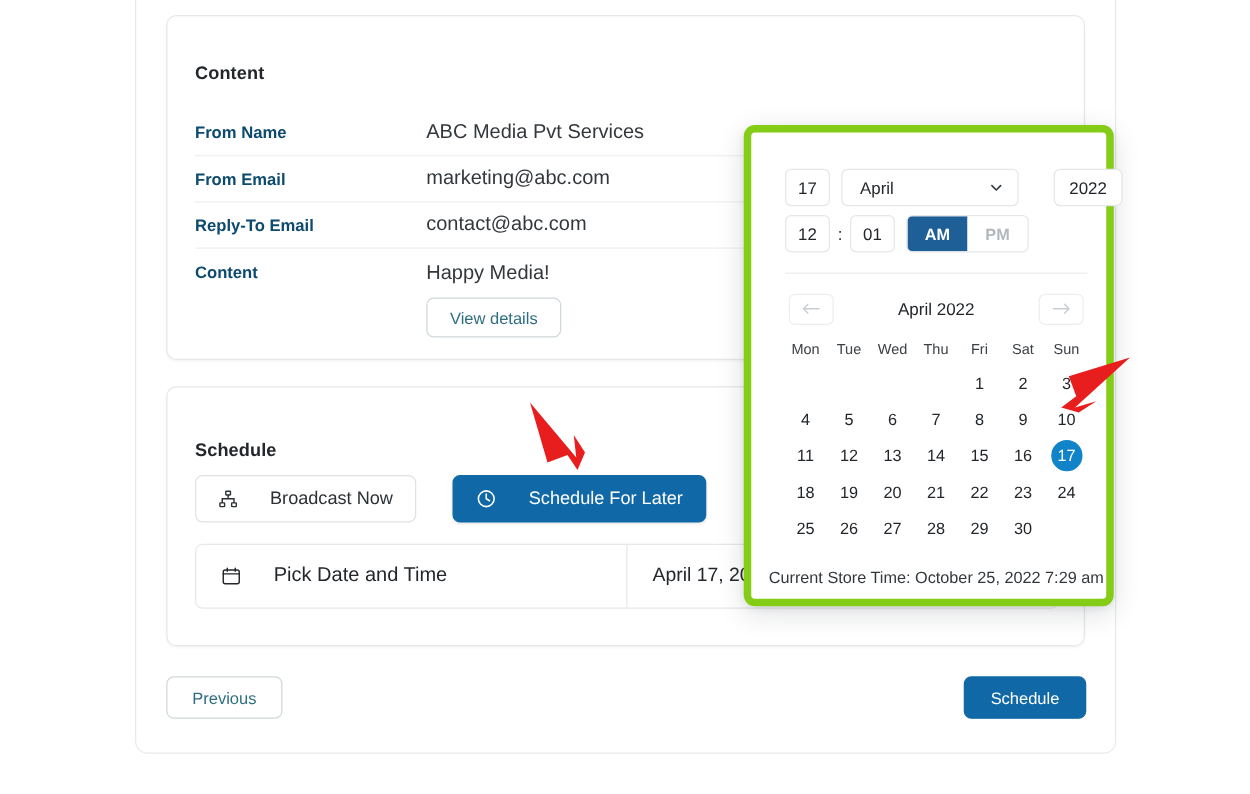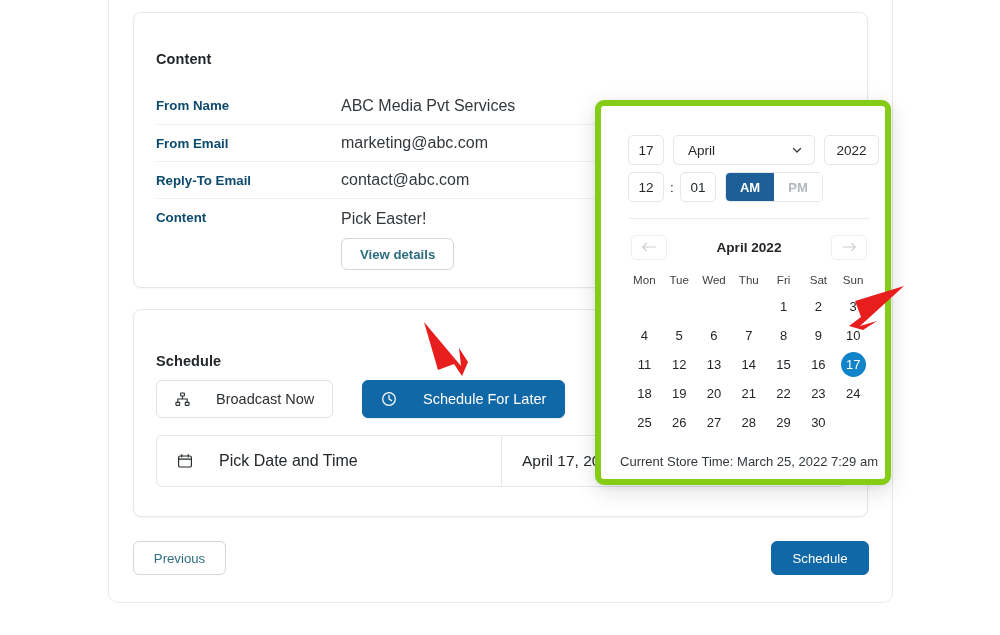--- a/index.html
+++ b/index.html
@@ -51,21 +51,21 @@
     font-size: 13.3px; font-weight: 700; color: #0c4a6e;
   }
   .row-value { font-size: 16px; color: #33383d; }
 
   .link-btn {
     display: inline-flex; align-items: center; justify-content: center;
     height: 32px; padding: 0 18px;
     background: #ffffff;
     border: 1px solid #cfd8da;
     border-radius: 6px;
-    color: #2e6e80; font-size: 13.2px; font-weight: 700;
+    color: #2e6e80; font-size: 13.2px; font-weight: 400;
     cursor: pointer;
   }
 
   
   .mode-btn {
     position: absolute; height: 38px;
     display: inline-flex; align-items: center; gap: 26px;
     padding: 16px 18px;
     border-radius: 6px; font-size: 14.5px;
     cursor: pointer; white-space: nowrap;
@@ -130,21 +130,21 @@
     display: inline-flex; align-items: center; justify-content: center;
     height: 30px; background: #ffffff;
     border: 1px solid #e4e6e9; border-radius: 5px;
     font-size: 13.5px; color: #23272b;
   }
   #dp-row1 { position: absolute; left: 27px; top: 29px; display: flex; align-items: center; gap: 9px; }
   #dp-day { width: 36px; }
   #dp-month {
     width: 142px; justify-content: space-between; padding: 0 11px 0 14px;
   }
-  #dp-year { width: 55px; }
+  #dp-year { width: 55px; margin-left: 19px; }
 
   #dp-row2 { position: absolute; left: 27px; top: 66px; display: flex; align-items: center; }
   #dp-hour { width: 36px; }
   .colon { width: 16px; text-align: center; font-size: 13.5px; color: #23272b; }
   #dp-minute { width: 36px; }
   #dp-ampm {
     margin-left: 9px; display: flex;
     border: 1px solid #e4e6e9; border-radius: 5px; overflow: hidden;
     height: 30px;
   }
@@ -165,21 +165,21 @@
     position: absolute; left: 30px; top: 128px;
     width: 236px; height: 26px;
     display: flex; align-items: center; justify-content: space-between;
   }
   .nav-btn {
     width: 36px; height: 25px;
     border: 1px solid #eceef0; border-radius: 5px;
     display: inline-flex; align-items: center; justify-content: center;
     color: #c9cdd1; font-size: 14px; cursor: pointer; background: #fff;
   }
-  #cal-title { font-size: 13.6px; font-weight: 700; color: #23272b; }
+  #cal-title { font-size: 13.6px; font-weight: 400; color: #23272b; }
 
   
   #cal-grid {
     position: absolute; left: 26px; top: 160px;
     width: 244px;
     display: grid; grid-template-columns: repeat(7, 34.8px);
     row-gap: 0;
   }
   .dow {
     height: 26px; display: flex; align-items: center; justify-content: center;
@@ -228,21 +228,21 @@
     </div>
 
     <div class="row" style="top:148px;">
       <div class="row-label">Reply-To Email</div>
       <div class="row-value">contact@abc.com</div>
     </div>
 
     <div class="row" style="top:185px; height:72px; align-items:flex-start; padding-top:11px;">
       <div class="row-label">Content</div>
       <div style="display:flex; flex-direction:column; gap:10px;">
-        <div class="row-value">Pick Easter!</div>
+        <div class="row-value">Happy Media!</div>
         <div class="link-btn">View details</div>
       </div>
     </div>
   </div>
 
   <div class="card" id="schedule-card">
     <div class="card-title">Schedule</div>
 
     <div class="mode-btn" id="broadcast-now">
       <span style="display:inline-flex;">
@@ -421,21 +421,21 @@
           <span class="pill">28</span>
         </div>
         <div class="day">
           <span class="pill">29</span>
         </div>
         <div class="day">
           <span class="pill">30</span>
         </div>
       </div>
 
-    <div id="dp-footer">Current Store Time: March 25, 2022 7:29 am</div>
+    <div id="dp-footer">Current Store Time: October 25, 2022 7:29 am</div>
   </div>
 
   <div class="arrow" id="arrow-schedule">
     <svg width="60" height="62" viewBox="0 0 60 62">
       <path d="M6 4 L43 48 L41 30 L50 44 L44 58 L36 46 L20 52 Z" fill="#e81d1d"></path>
     </svg>
   </div>
 
   <div class="arrow" id="arrow-date">
     <svg width="64" height="62" viewBox="0 0 64 62">

